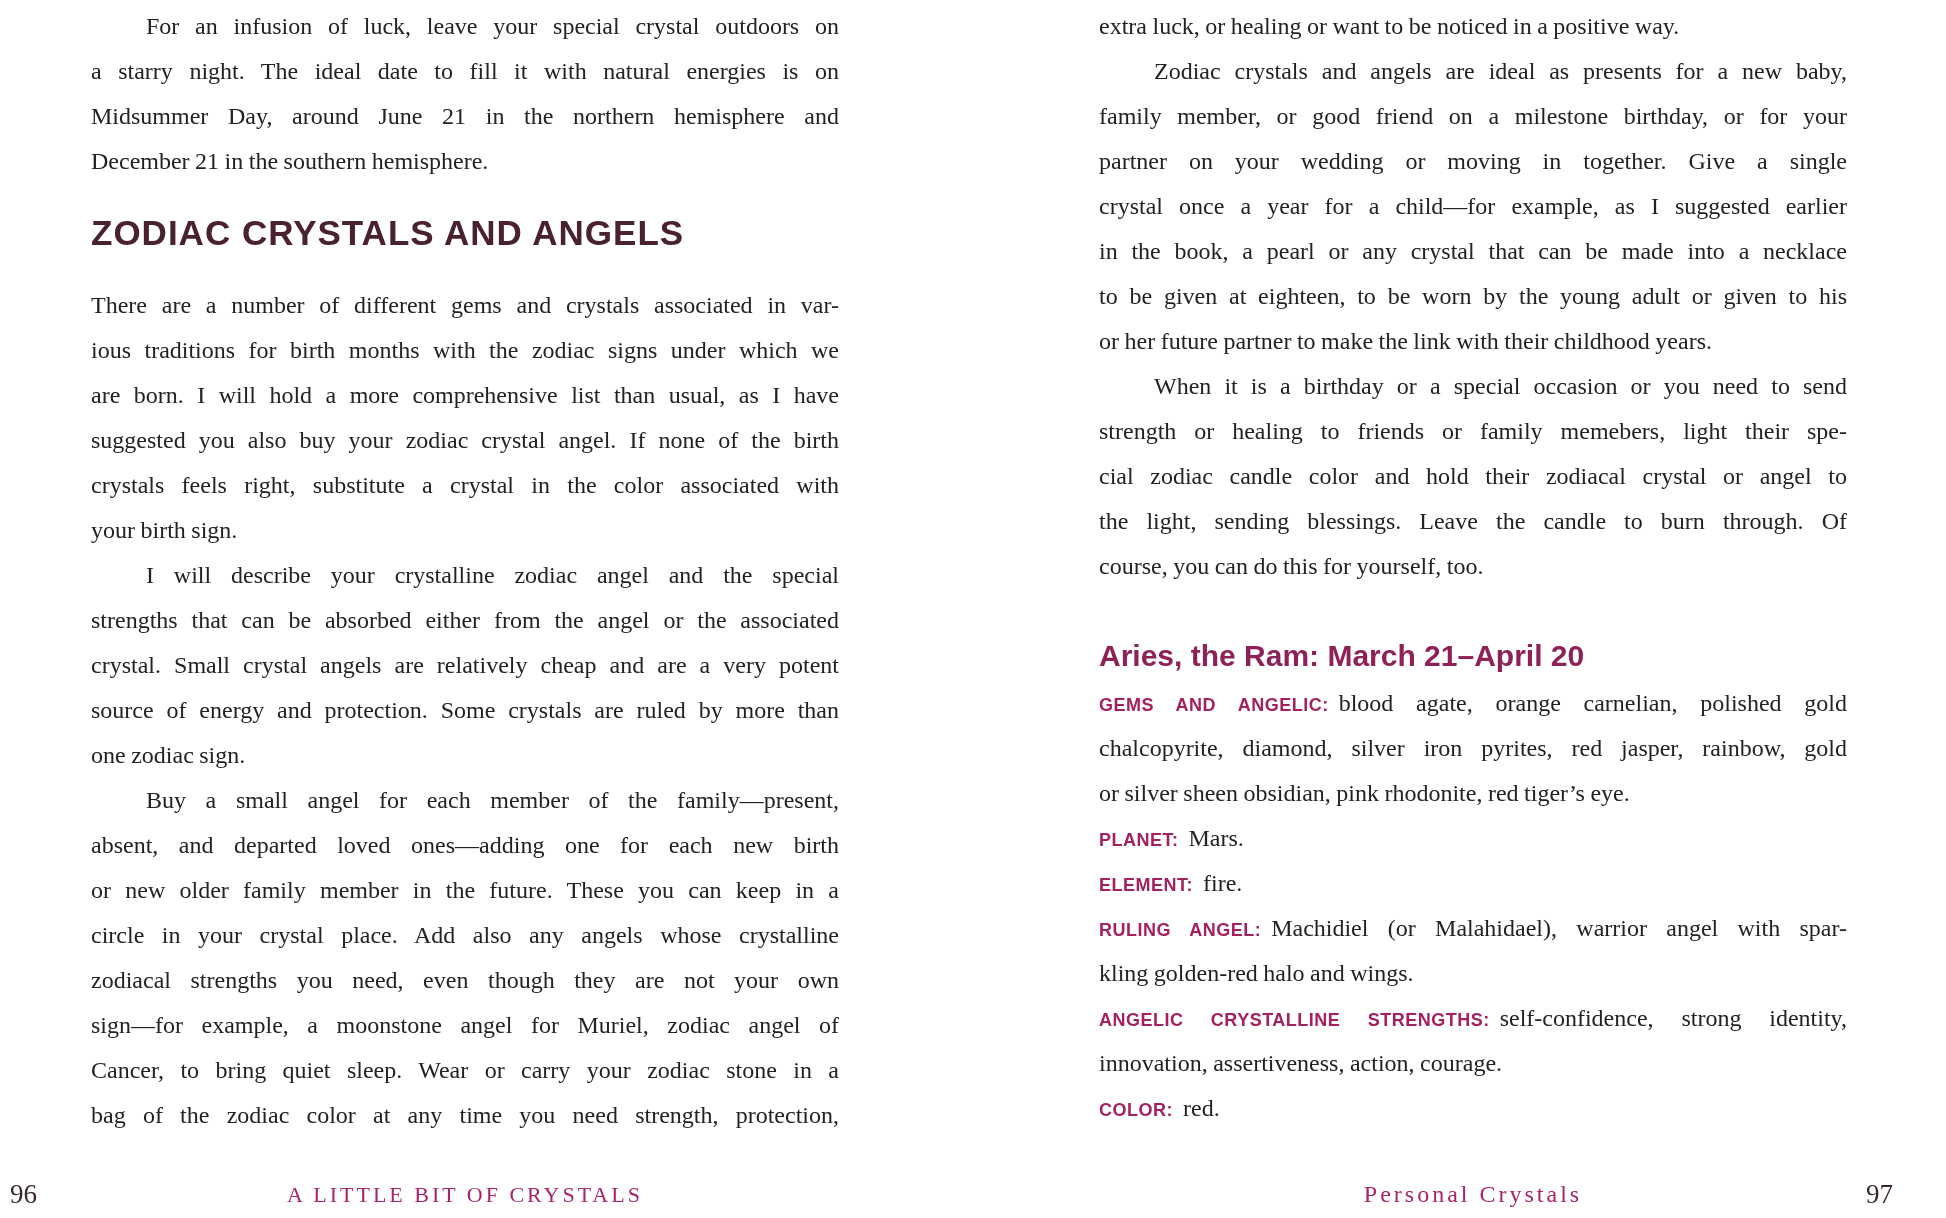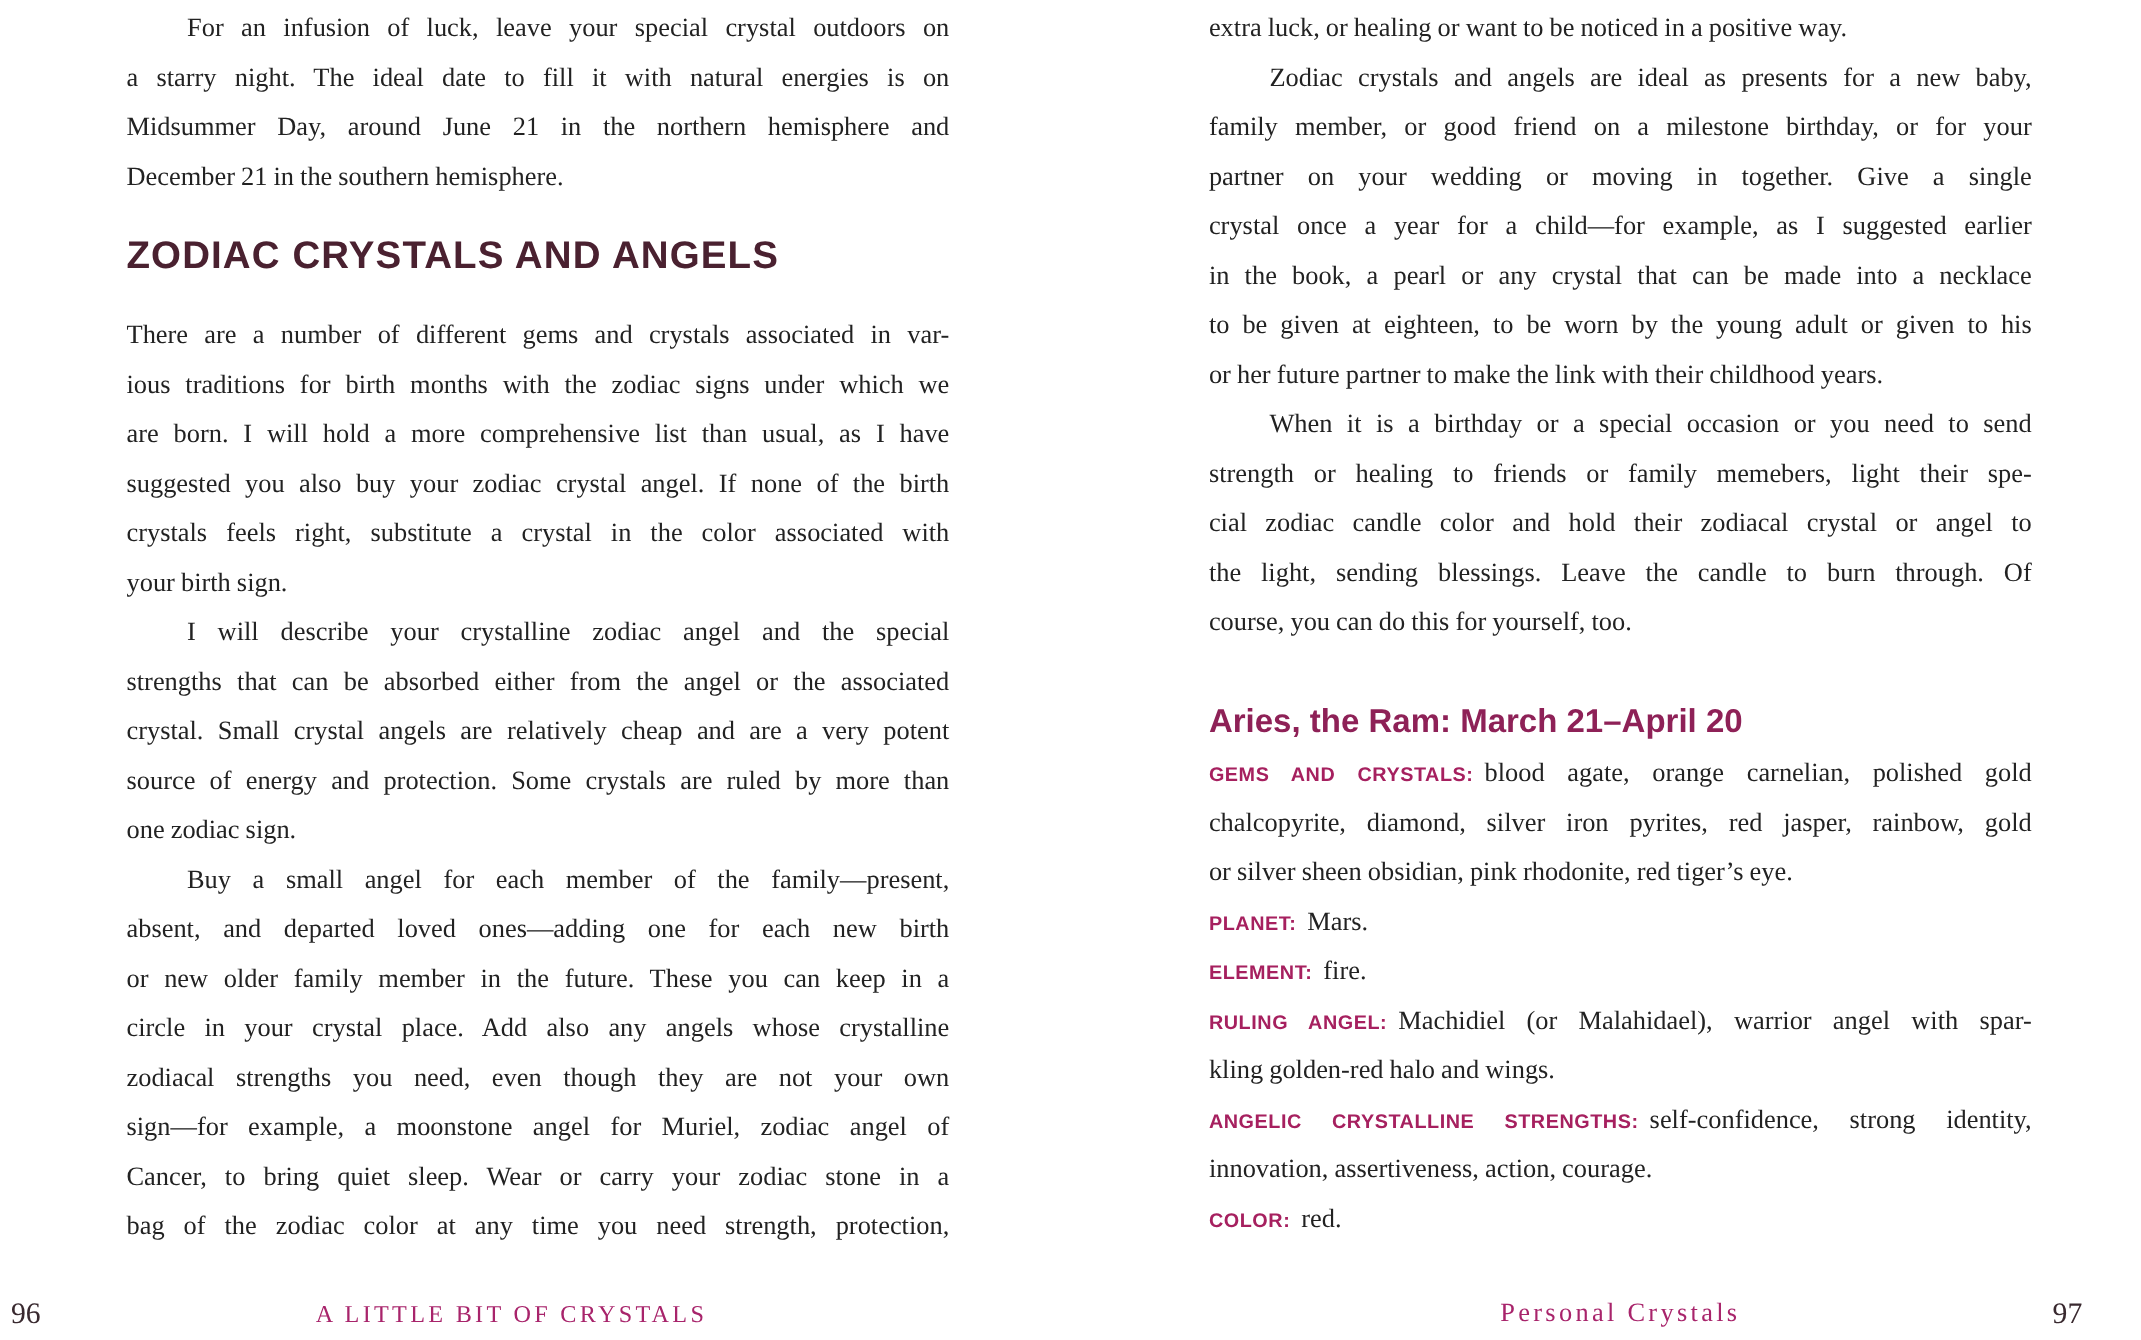--- a/index.html
+++ b/index.html
@@ -1,19 +1,19 @@
 <!DOCTYPE html>
 <html><head>
 <meta charset="utf-8">
 <style>
   html,body{margin:0;padding:0;background:#ffffff;}
   .sheet{position:relative;width:1946px;height:1218px;background:#ffffff;overflow:hidden;
          font-family:"Liberation Serif",serif;color:#222222;}
   .col{position:absolute;top:4px;}
-  #col-left{left:91px;width:748px;margin-left:24px;}
+  #col-left{left:91px;width:748px;}
   #col-right{left:1099px;width:748px;}
   .ln{height:45px;line-height:45px;font-size:24px;word-spacing:-0.5px;}
   .j{text-align:justify;text-align-last:justify;}
   .l{text-align:left;}
   .ind{text-indent:55px;}
   .h-left{margin:26px 0 28px 0;height:45px;line-height:45px;
           font-family:"Liberation Sans",sans-serif;font-weight:700;font-size:35px;
           letter-spacing:1px;color:#4a2130;}
   .h-right{margin:44px 0 3px 0;height:45px;line-height:45px;
            font-family:"Liberation Sans",sans-serif;font-weight:700;font-size:30px;
@@ -90,21 +90,21 @@
       <div class="ln j ind">When it is a birthday or a special occasion or you need to send</div>
       <div class="ln j">strength or healing to friends or family memebers, light their spe-</div>
       <div class="ln j">cial zodiac candle color and hold their zodiacal crystal or angel to</div>
       <div class="ln j">the light, sending blessings. Leave the candle to burn through. Of</div>
       <div class="ln l">course, you can do this for yourself, too.</div>
     </div>
 
     <div class="h-right">Aries, the Ram: March 21–April 20</div>
 
     <div>
-      <div class="ln j"><span class="lbl">GEMS AND CRYSTALS:</span><span>blood agate, orange carnelian, polished gold</span></div>
+      <div class="ln j"><span class="lbl">GEMS AND ANGELIC:</span><span>blood agate, orange carnelian, polished gold</span></div>
       <div class="ln j">chalcopyrite, diamond, silver iron pyrites, red jasper, rainbow, gold</div>
       <div class="ln l">or silver sheen obsidian, pink rhodonite, red tiger’s eye.</div>
     </div>
 
     <div>
       <div class="ln l"><span class="lbl">PLANET:</span><span>Mars.</span></div>
     </div>
 
     <div>
       <div class="ln l"><span class="lbl">ELEMENT:</span><span>fire.</span></div>

